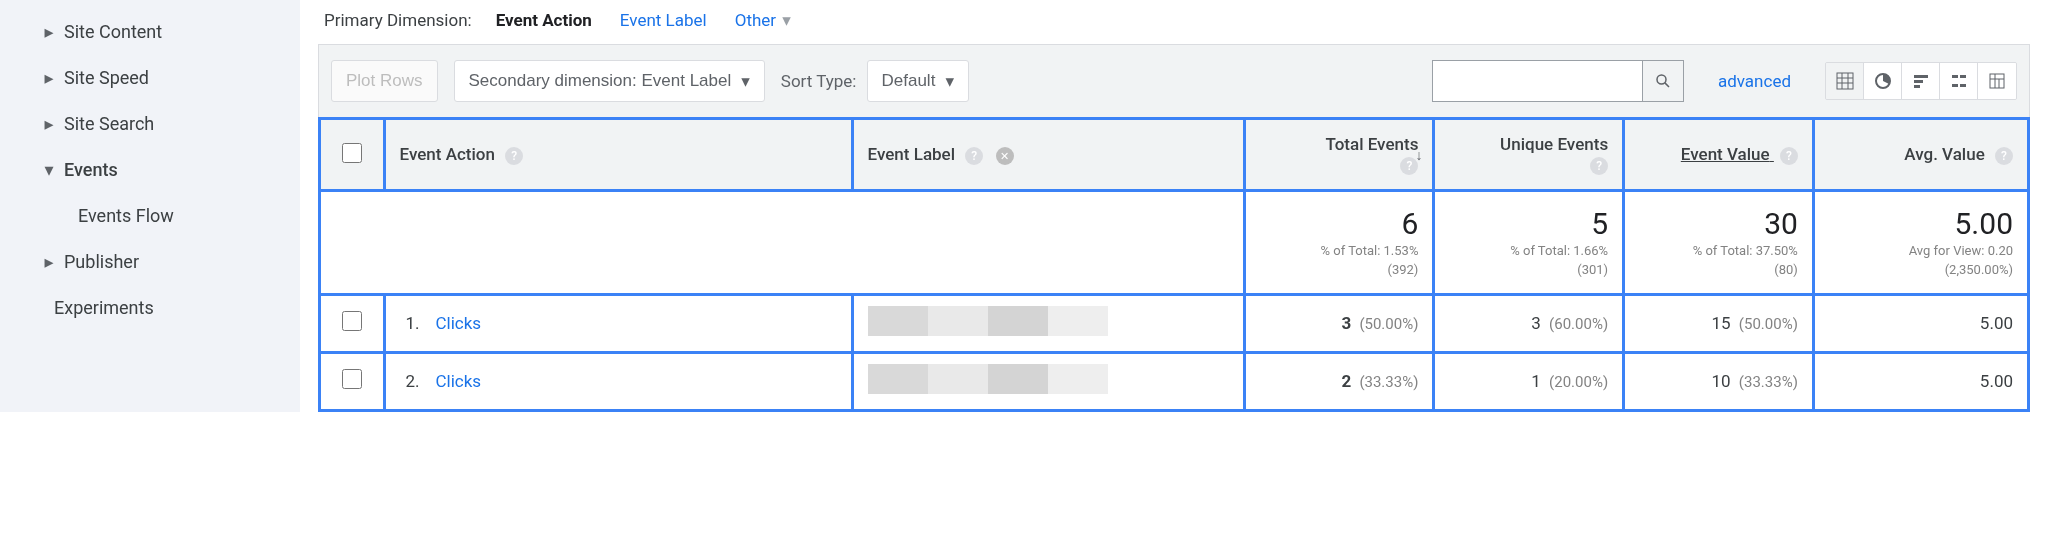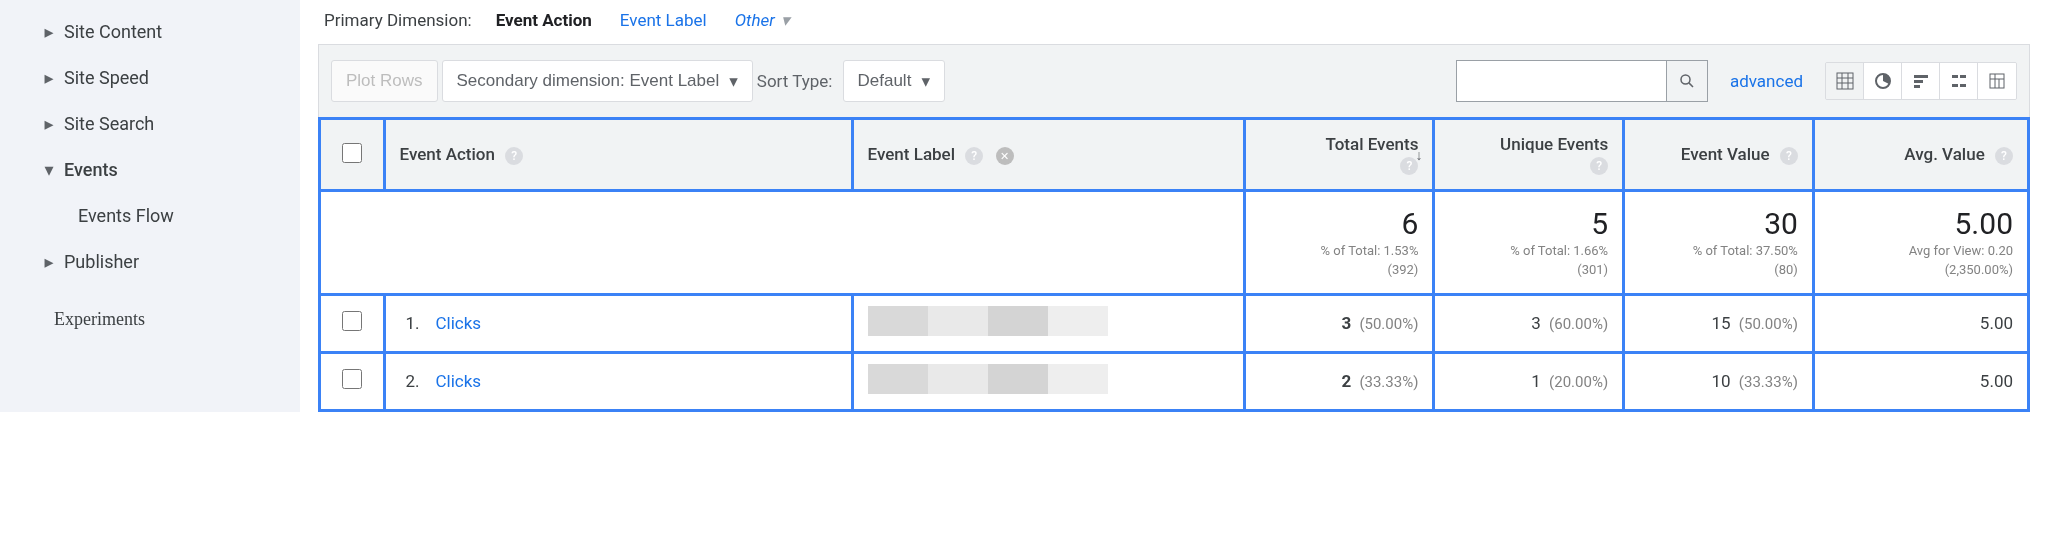--- a/index.html
+++ b/index.html
@@ -7,31 +7,31 @@
 
     .layout { display: flex; width: 100%; }
 
     
     .sidebar { width: 300px; background: #f1f3f8; padding-top: 8px; padding-bottom: 24px; }
     .nav-item { display: flex; align-items: center; height: 46px; padding-left: 42px; color: #3c4043; font-size: 18px; cursor: pointer; border-radius: 0 24px 24px 0; margin-right: 20px; }
     .nav-item.expanded { font-weight: 500; }
     .nav-item .tri { width: 14px; display: inline-flex; justify-content: center; margin-right: 8px; color: #5f6368; }
     .nav-sub { display: flex; align-items: center; height: 46px; padding-left: 78px; color: #3c4043; font-size: 18px; cursor: pointer; border-radius: 0 24px 24px 0; margin-right: 20px; }
     .nav-sub.active { background: #e4eefb; color: #1a73e8; font-weight: 500; }
-    .nav-plain { display: flex; align-items: flex-end; height: 46px; padding-left: 54px; color: #3c4043; font-size: 18px; cursor: pointer; font-family: Liberation Serif, serif; }
+    .nav-plain { display: flex; align-items: center; height: 46px; padding-left: 54px; color: #3c4043; font-size: 18px; cursor: pointer; }
 
     
     .main { flex: 1; background: #fff; padding: 0 18px; }
     .dim-row { display: flex; align-items: center; padding: 10px 0 14px 6px; font-size: 17px; color: #5f6368; }
     .dim-label { color: #3c4043; margin-right: 10px; }
     .dim-opt { margin: 0 14px; cursor: pointer; color: #1a73e8; }
     .dim-opt.active { color: #202124; font-weight: 700; position: relative; }
-    .dim-opt.other { display: inline-flex; align-items: flex-start; font-style: italic; }
-
-    .toolbar { display: flex; align-items: center; background: #f1f3f4; border: 1px solid #dadce0; border-bottom: none; padding: 10px 12px; gap: 4px; }
+    .dim-opt.other { display: inline-flex; align-items: flex-start; }
+
+    .toolbar { display: flex; align-items: center; background: #f1f3f4; border: 1px solid #dadce0; border-bottom: none; padding: 10px 12px; gap: 16px; }
     .btn { border: 1px solid #dadce0; background: #fff; border-radius: 3px; padding: 0 14px; height: 42px; display: inline-flex; align-items: center; font-size: 17px; color: #5f6368; cursor: pointer; }
     .btn.disabled { color: #bdbdbd; background: #fafafa; cursor: default; }
     .btn .caret { margin-left: 10px; }
     .sort-type { display: flex; align-items: center; gap: 10px; font-size: 17px; color: #5f6368; }
     .toolbar-spacer { flex: 1; }
     .search-wrap { display: flex; align-items: center; }
     .search-input { height: 42px; width: 210px; border: 1px solid #9aa0a6; border-right: none; padding: 0 8px; font-size: 16px; }
     .search-btn { height: 42px; width: 42px; border: 1px solid #9aa0a6; background: #f1f3f4; display: inline-flex; align-items: center; justify-content: center; cursor: pointer; }
     .adv-link { color: #1a73e8; margin: 16px 18px; cursor: pointer; font-size: 17px; }
     .view-btns { display: flex; border: 1px solid #dadce0; border-radius: 2px; overflow: hidden; }
@@ -201,21 +201,21 @@
           </th>
           <th class="num-col" style="width:150px;">
             <span>Total Events</span><br>
             <span class="q-icon">?</span>
             <span class="sort-arrow">↓</span>
           </th>
           <th class="num-col" style="width:150px;">
             <span>Unique Events</span><br>
             <span class="q-icon">?</span>
           </th>
-          <th class="num-col" style="width:150px;">
+          <th class="num-col" style="width:150px;text-decoration:underline;">
             <span>Event Value</span>
             <span class="q-icon">?</span>
           </th>
           <th class="num-col" style="width:170px;">
             <span>Avg. Value</span>
             <span class="q-icon">?</span>
           </th>
         </tr>
       </thead>
       <tbody>

